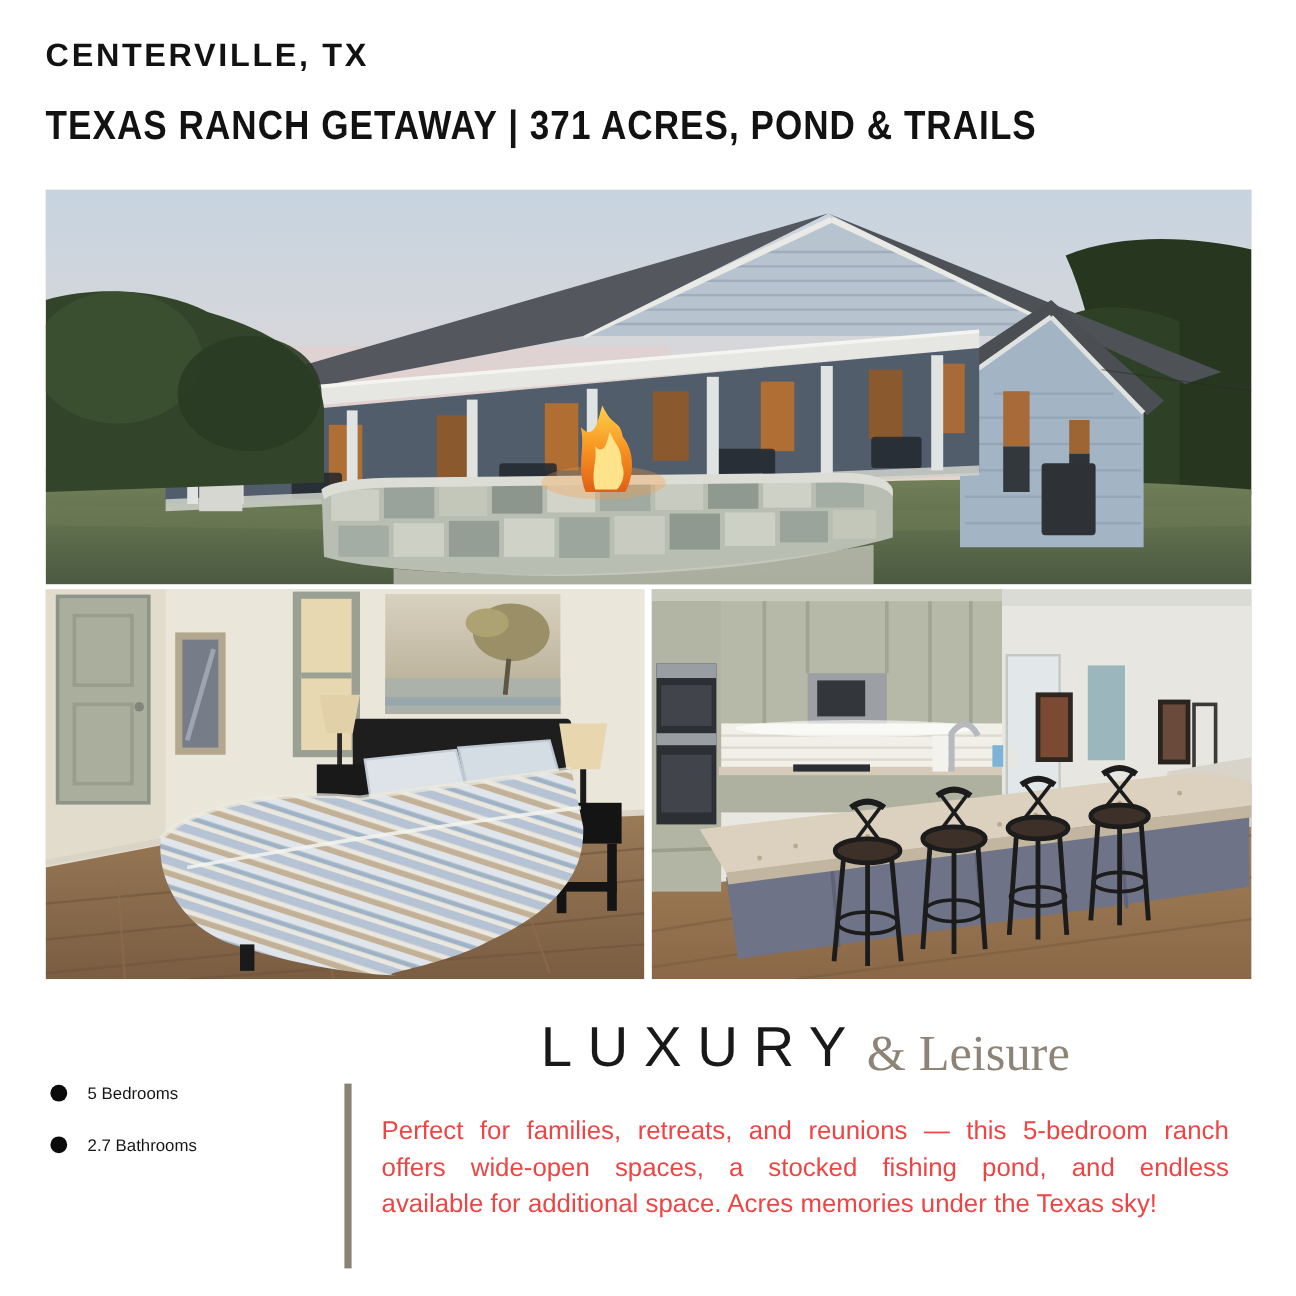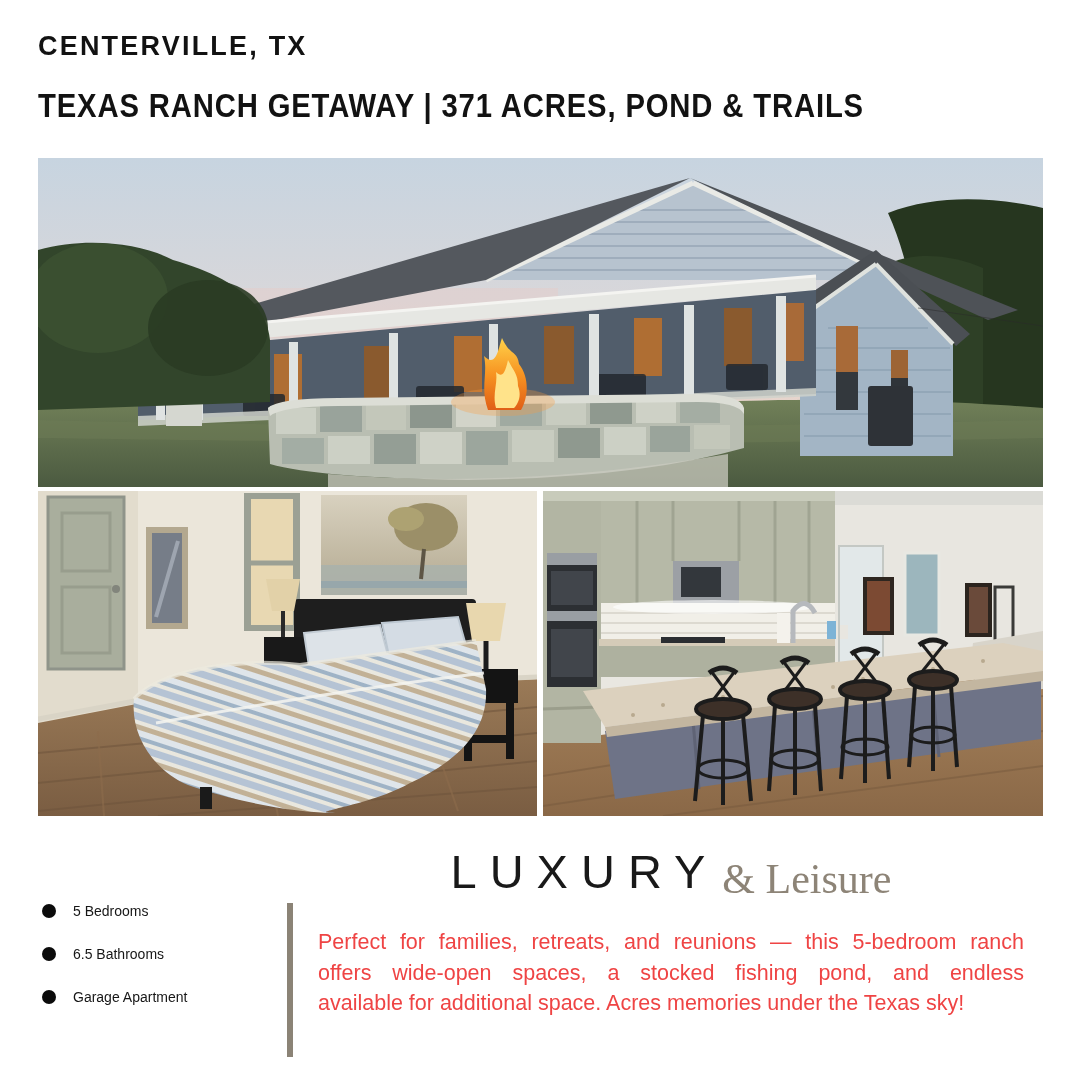--- a/index.html
+++ b/index.html
@@ -392,25 +392,21 @@
     <span class="brand-script">&amp; Leisure</span>
   </div>
 
   <div class="features">
     <div class="feature">
       <span class="bullet"></span>
       <span>5 Bedrooms</span>
     </div>
     <div class="feature">
       <span class="bullet"></span>
-      <span>6.5 Bathrooms</span>
-    </div>
-    <div class="feature">
-      <span class="bullet"></span>
-      <span>Garage Apartment</span>
+      <span>2.7 Bathrooms</span>
     </div>
   </div>
 
   <div class="divider"></div>
 
   <div class="desc">
     <div class="dline">Perfect for families, retreats, and reunions — this 5-bedroom ranch</div>
     <div class="dline">offers wide-open spaces, a stocked fishing pond, and endless</div>
     <div class="dline last">available for additional space. Acres memories under the Texas sky!</div>
   </div>

